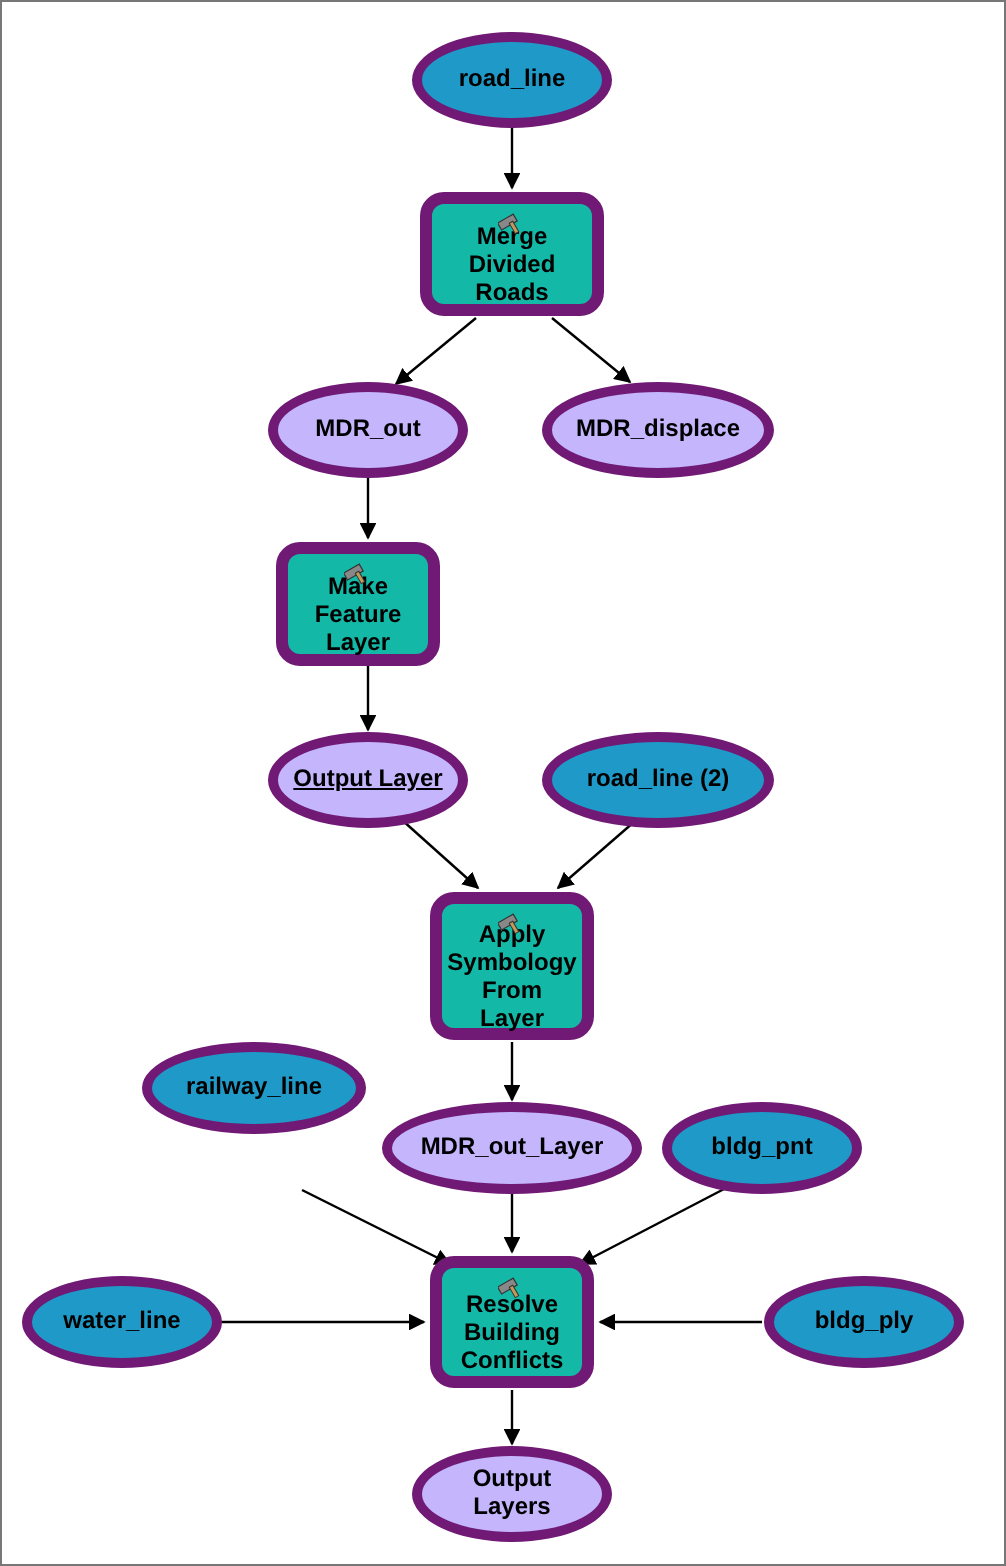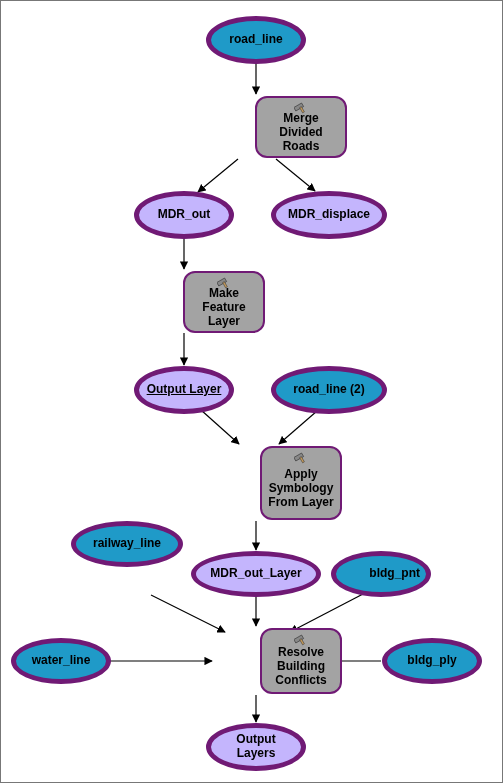--- a/index.html
+++ b/index.html
@@ -39,24 +39,23 @@
     box-sizing: border-box;
     padding: 4px 6px;
   }
   .ellipse {
     border-radius: 50%;
     border: 5px solid #701a75;
   }
   .blue { background: #1f9ac8; }
   .green { background: #c4b5fd; }
   .tool {
-    background: #a3a3a3;
-    border: 2px solid #701a75;
+    background: #14b8a6;
+    border: 6px solid #701a75;
     border-radius: 12px;
-    margin-left: 45px;
   }
   .hammer-icon {
     position: absolute;
     left: 50%;
     top: 4px;
     transform: translateX(-50%);
   }
 </style>
 </head>
 <body>
@@ -156,21 +155,21 @@
 </div>
 
 <div class="node ellipse green" style="left:190px; top:550px; width:130px; height:46px;">
   <span>MDR_out_Layer</span>
 </div>
 
 <div class="node ellipse blue" style="left:70px; top:520px; width:112px; height:46px;">
   <span>railway_line</span>
 </div>
 
-<div class="node ellipse blue" style="left:330px; top:550px; width:100px; height:46px;justify-content:flex-end;">
+<div class="node ellipse blue" style="left:330px; top:550px; width:100px; height:46px;">
   <span>bldg_pnt</span>
 </div>
 
 <div class="node ellipse blue" style="left:10px; top:637px; width:100px; height:46px;">
   <span>water_line</span>
 </div>
 
 <div class="node ellipse blue" style="left:381px; top:637px; width:100px; height:46px;">
   <span>bldg_ply</span>
 </div>

